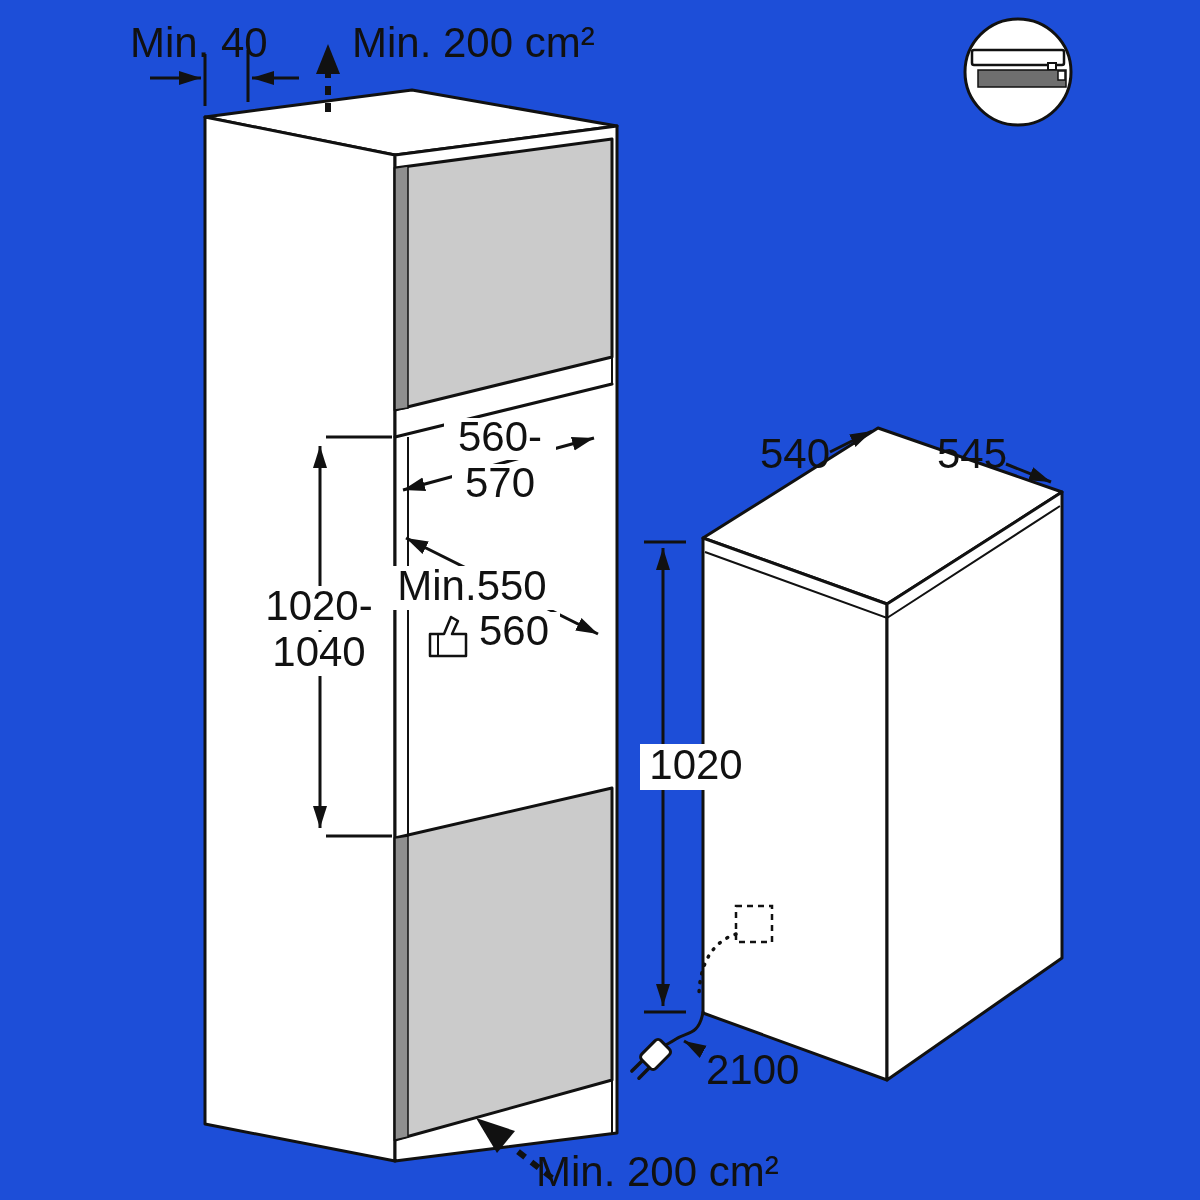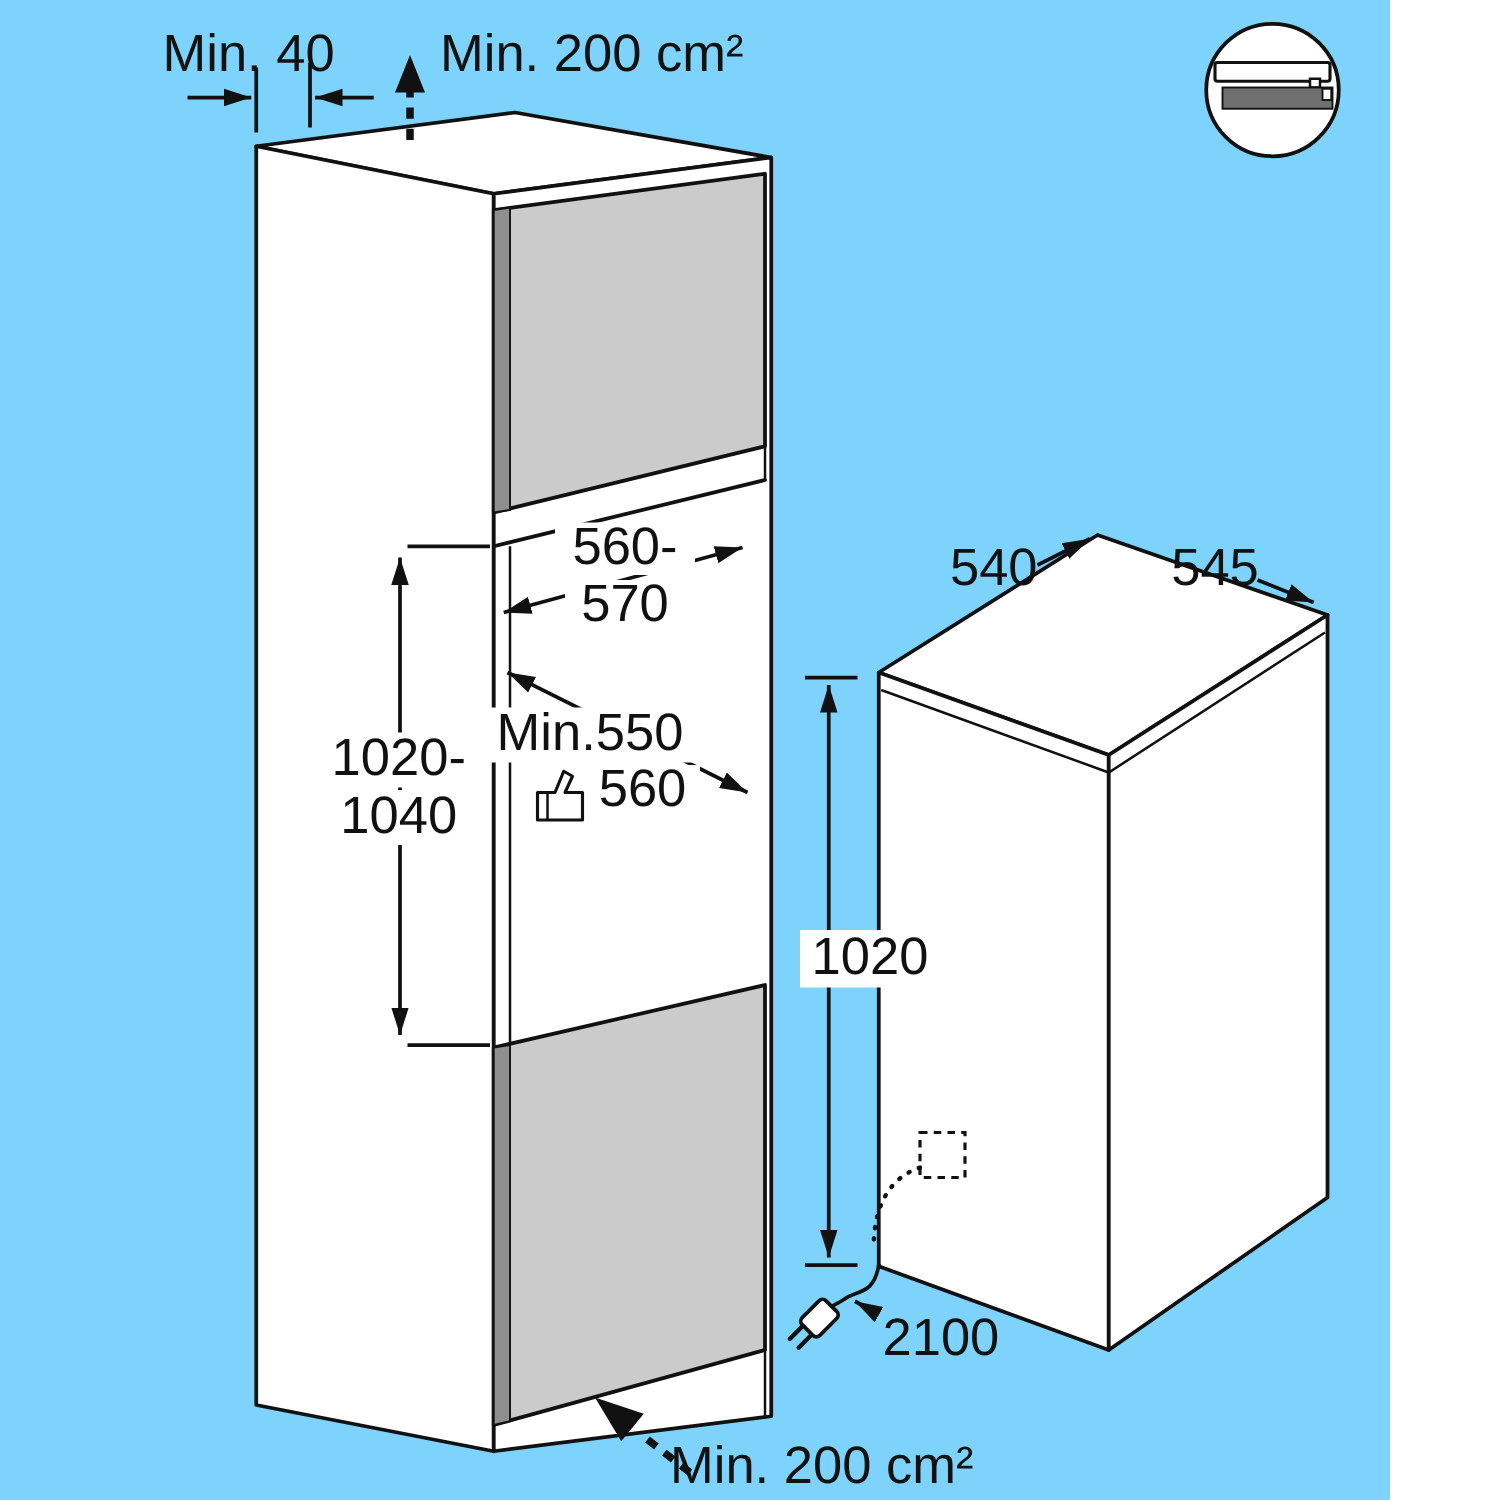--- a/index.html
+++ b/index.html
@@ -1,16 +1,16 @@
 <!DOCTYPE html>
 <html><head>
 <meta charset="utf-8">
 <style>
   html,body{margin:0;padding:0;background:#fff;}
-  .stage{width:1112px;height:1200px;position:relative;background:#7dd3fc;overflow:hidden;
+  .stage{width:1200px;height:1200px;position:relative;background:#1d4ed8;overflow:hidden;
          font-family:"Liberation Sans", sans-serif;text-decoration:underline;}
   svg{position:absolute;left:0;top:0;}
   text{font-family:"Liberation Sans", sans-serif;font-size:42px;fill:#111;}
   .ln{stroke:#111;stroke-width:3;fill:none;stroke-linecap:round;stroke-linejoin:round;}
   .thin{stroke:#111;stroke-width:2;fill:none;}
   .face{fill:#ffffff;stroke:#111;stroke-width:3;stroke-linejoin:round;}
   .door{fill:#cbcbcb;stroke:#111;stroke-width:3;stroke-linejoin:round;}
   .doorshade{fill:#8f8f8f;stroke:#111;stroke-width:1.5;}
   .dim{stroke:#111;stroke-width:3;fill:none;}
   .bg{fill:#ffffff;}

